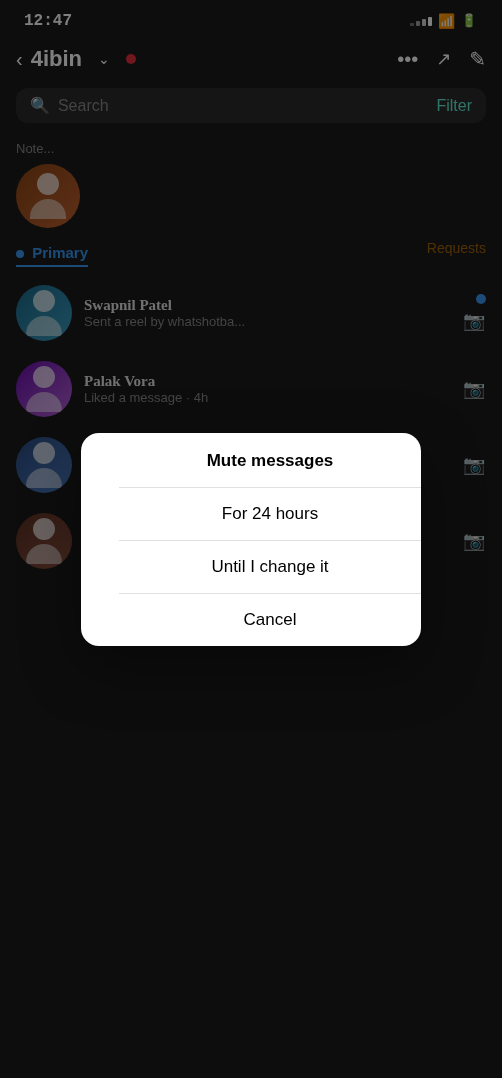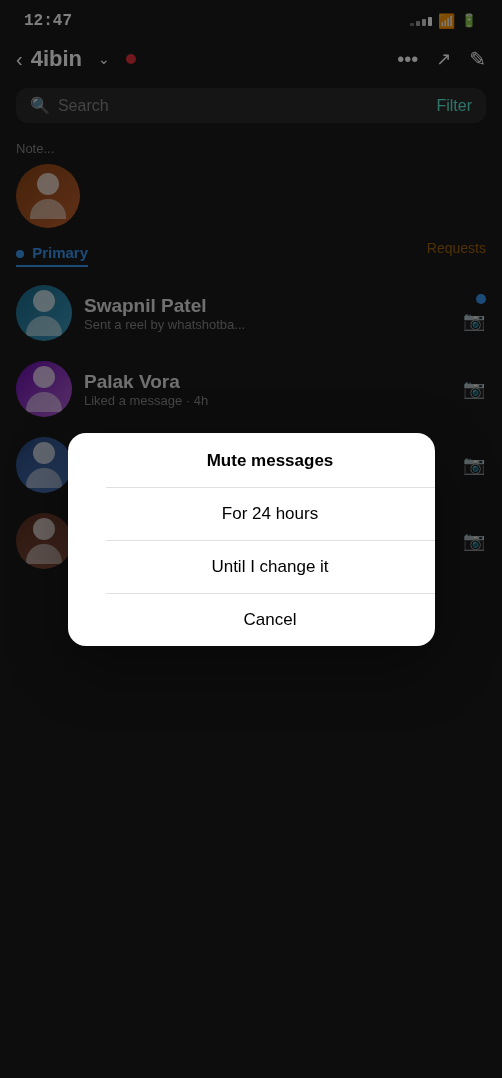--- a/index.html
+++ b/index.html
@@ -150,23 +150,24 @@
       height: 56px;
       border-radius: 50%;
       flex-shrink: 0;
       overflow: hidden;
     }
     .msg-content {
       flex: 1;
       min-width: 0;
     }
     .msg-name {
-      font-size: 19px;
+      font-size: 15px;
       font-weight: 600;
       color: #e0e0e0;
+      font-family: Liberation Serif, serif;
     }
     .msg-preview {
       font-size: 13px;
       color: #888;
       white-space: nowrap;
       overflow: hidden;
       text-overflow: ellipsis;
     }
     .msg-right {
       display: flex;
@@ -227,21 +228,21 @@
       display: flex;
       align-items: center;
       justify-content: center;
       z-index: 100;
     }
 
     
     .modal {
       background: #fff;
       border-radius: 18px;
-      width: 367px;
+      width: 340px;
       overflow: hidden;
       box-shadow: 0 20px 60px rgba(0,0,0,0.4);
       padding-left: 38px;
     }
     .modal-title {
       text-align: center;
       padding: 18px 20px 16px;
       font-size: 17px;
       font-weight: 700;
       color: #000;

